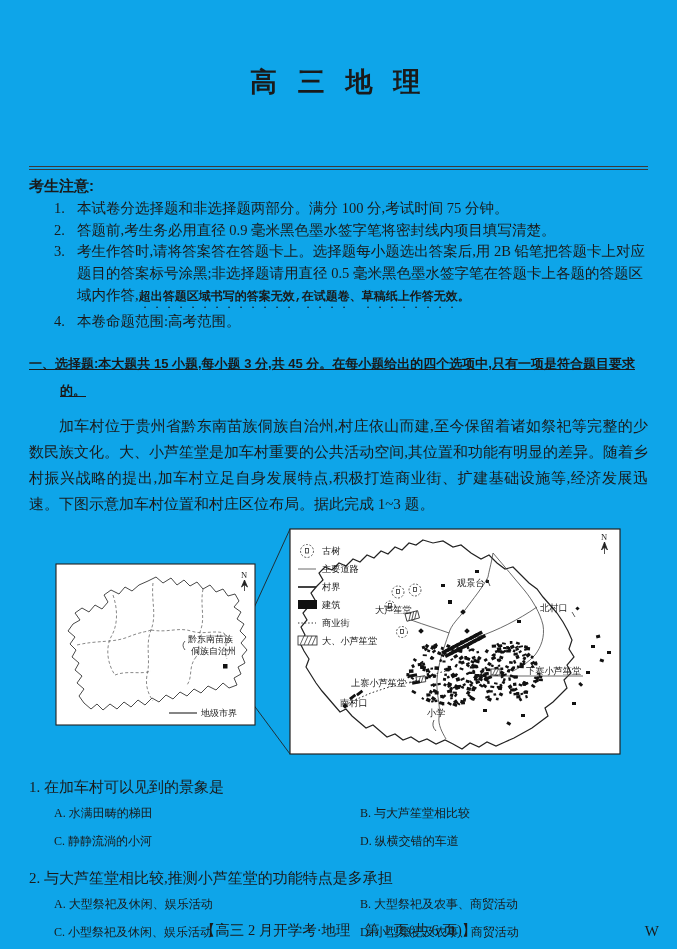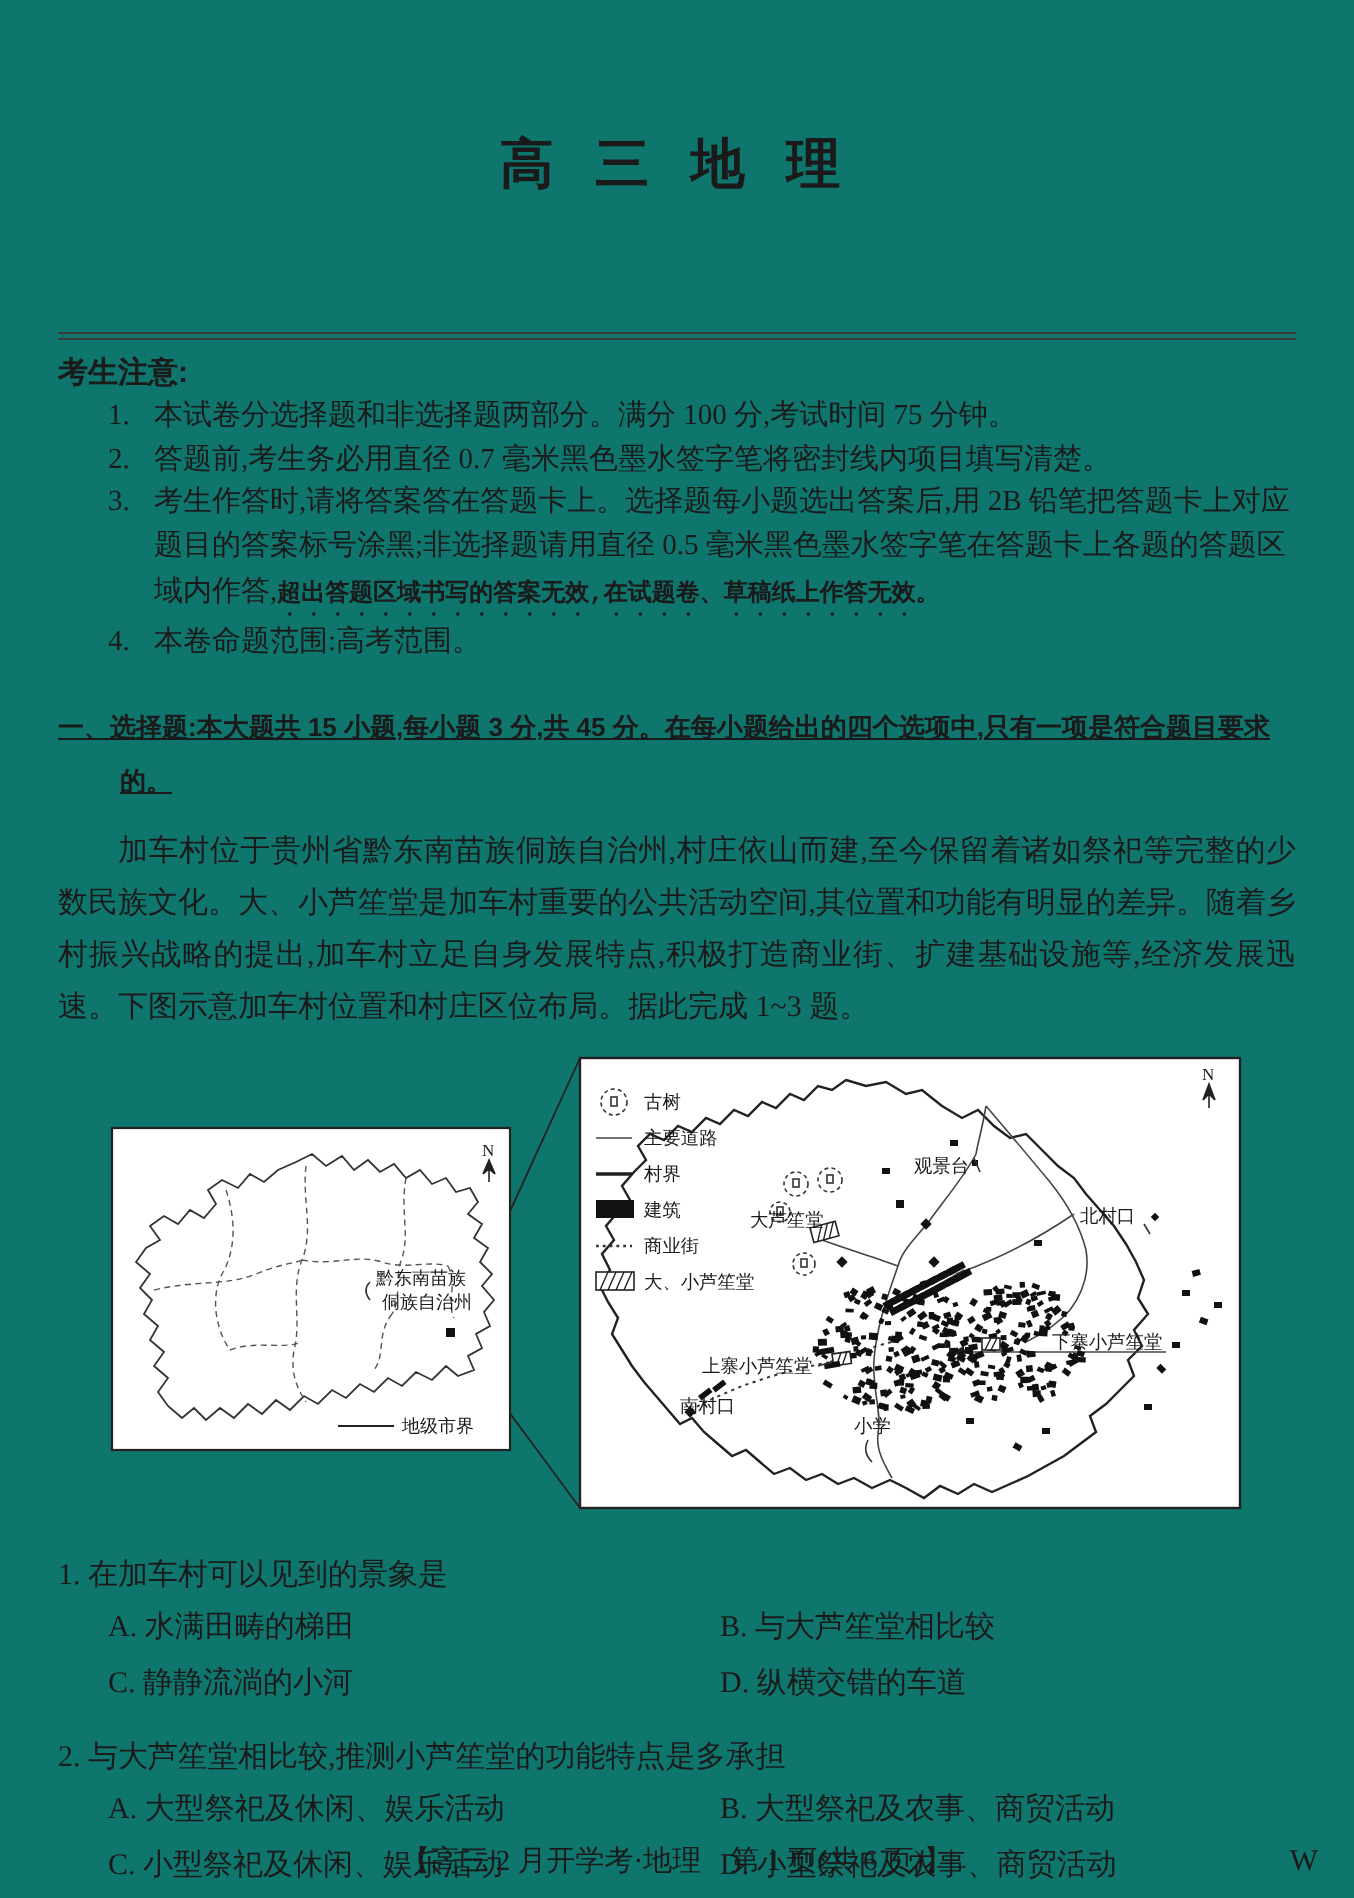--- a/index.html
+++ b/index.html
@@ -1,20 +1,20 @@
 <!DOCTYPE html>
 <html lang="zh"><head>
 <meta charset="utf-8">
 <style>
   html,body{margin:0;padding:0;background:#e8e8e8;}
   .page{
     position:relative;
     width:677px;height:949px;
     margin:0 auto;
-    background:#0f766e;
+    background:#0ea5e9;
     font-family:"Liberation Serif", serif;
     color:#1a1a1a;
     overflow:hidden;
     box-sizing:border-box;
     padding:0 29px;
   }
   .title{
     margin:0;
     padding-top:64px;
     text-align:center;
@@ -77,21 +77,21 @@
   .figure{margin:8px 0 0 24px;}
   .q-stem{
     margin-top:11px;
     font-size:15px;
     line-height:24px;
   }
   .options{
     display:grid;
     grid-template-columns:306px auto;
     margin-left:25px;
-    font-size:15px;
+    font-size:12px;
   }
   .option{line-height:28px;}
   .footer{
     position:absolute;
     left:0;right:0;bottom:9px;
     text-align:center;
     font-size:14.5px;
     font-weight:400;
   }
   .footer-right{
@@ -111,21 +111,21 @@
 
   <div class="double-rule"></div>
 
   <div>
     <div class="notice-heading">考生注意:</div>
     <div class="notice-list">
       <div class="notice-item">
         <span class="num">1.</span><span>本试卷分选择题和非选择题两部分。满分 100 分,考试时间 75 分钟。</span>
       </div>
       <div class="notice-item">
-        <span class="num">2.</span><span>答题前,考生务必用直径 0.7 毫米黑色墨水签字笔将密封线内项目填写清楚。</span>
+        <span class="num">2.</span><span>答题前,考生务必用直径 0.9 毫米黑色墨水签字笔将密封线内项目填写清楚。</span>
       </div>
       <div class="notice-item">
         <span class="num">3.</span><span>考生作答时,请将答案答在答题卡上。选择题每小题选出答案后,用 2B 铅笔把答题卡上对应题目的答案标号涂黑;非选择题请用直径 0.5 毫米黑色墨水签字笔在答题卡上各题的答题区域内作答,</span><span class="em-dots">超出答题区域书写的答案无效,在试题卷、草稿纸上作答无效。</span>
       </div>
       <div class="notice-item">
         <span class="num">4.</span><span>本卷命题范围:高考范围。</span>
       </div>
     </div>
   </div>
 

